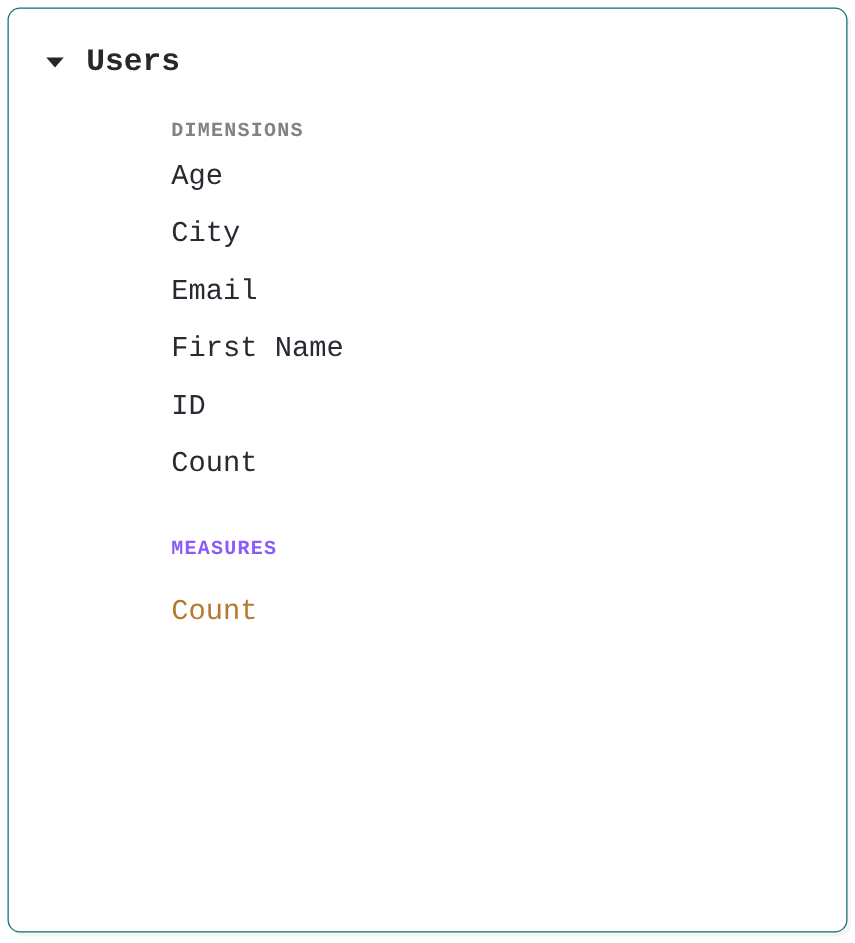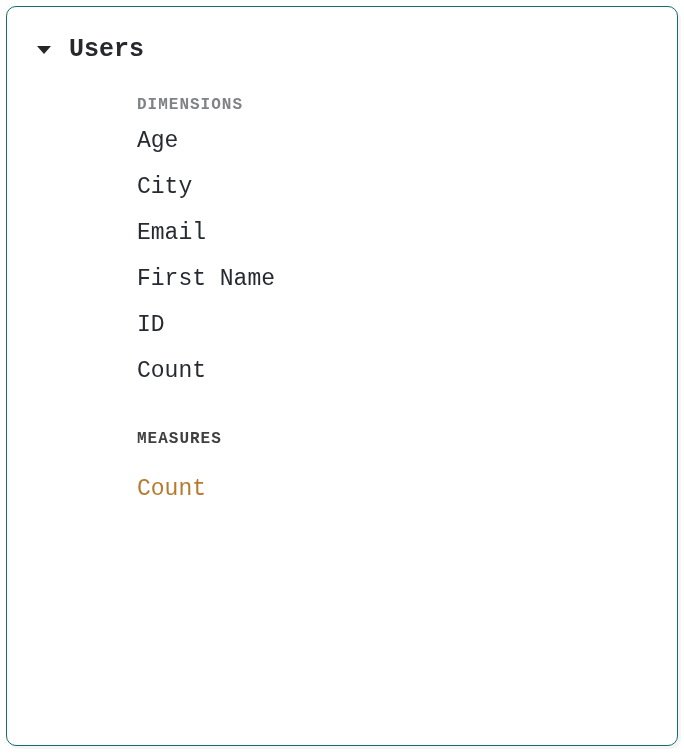--- a/index.html
+++ b/index.html
@@ -55,21 +55,21 @@
     .section-header {
       font-size: 16px;
       font-weight: 600;
       letter-spacing: 1px;
       padding: 28px 0 4px 130px;
     }
     .section-header.dimensions {
       color: #808285;
     }
     .section-header.measures {
-      color: #404040;
+      color: #8b5cf6;
       padding-top: 36px;
     }
     .field-row {
       display: flex;
       align-items: flex-end;
       padding: 10px 0 10px 0;
       cursor: pointer;
     }
     .field-caret-slot {
       width: 130px;

